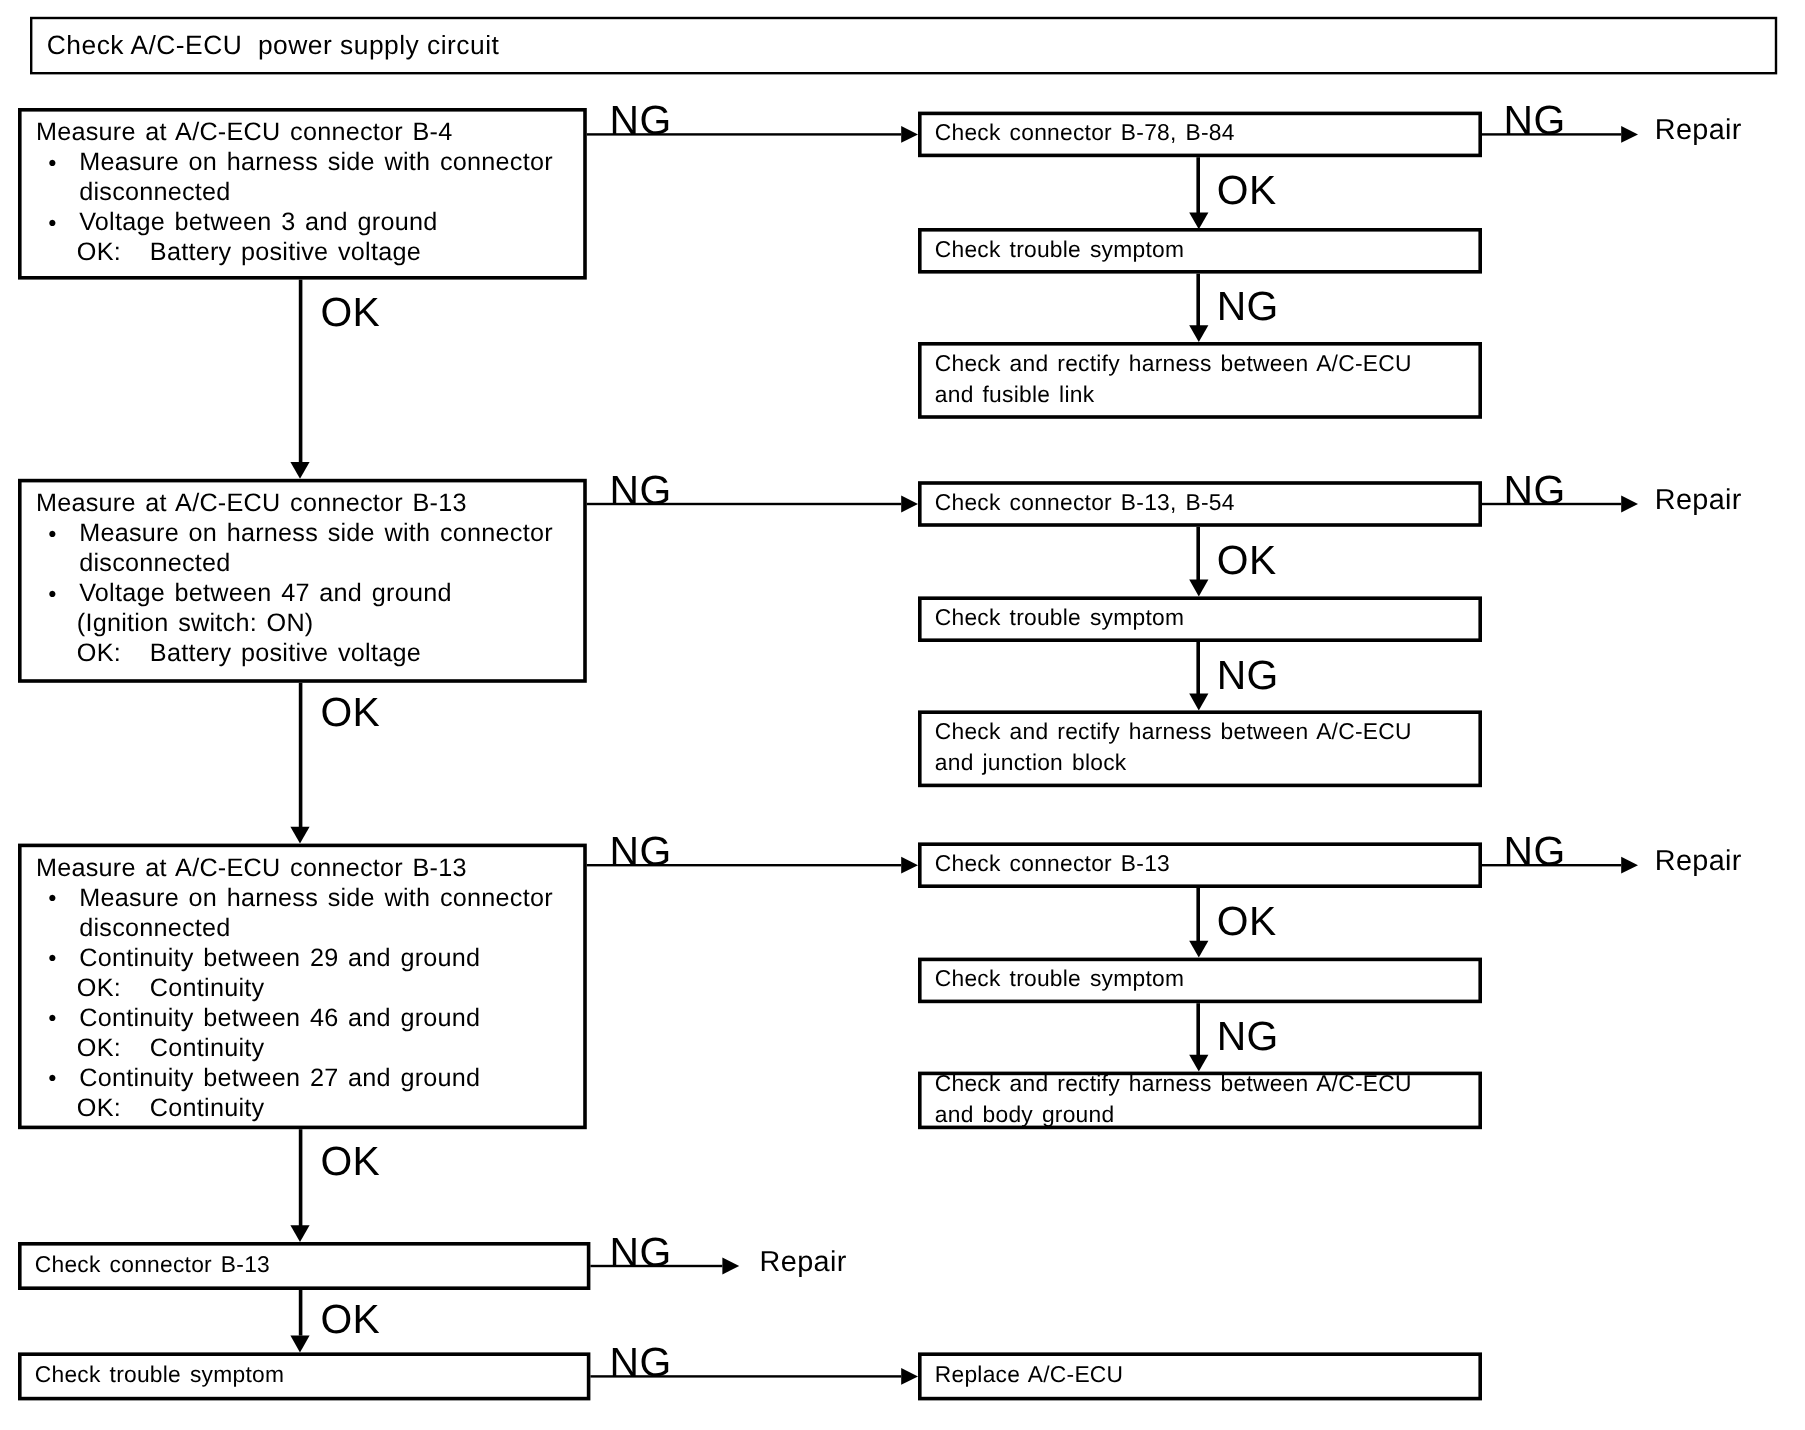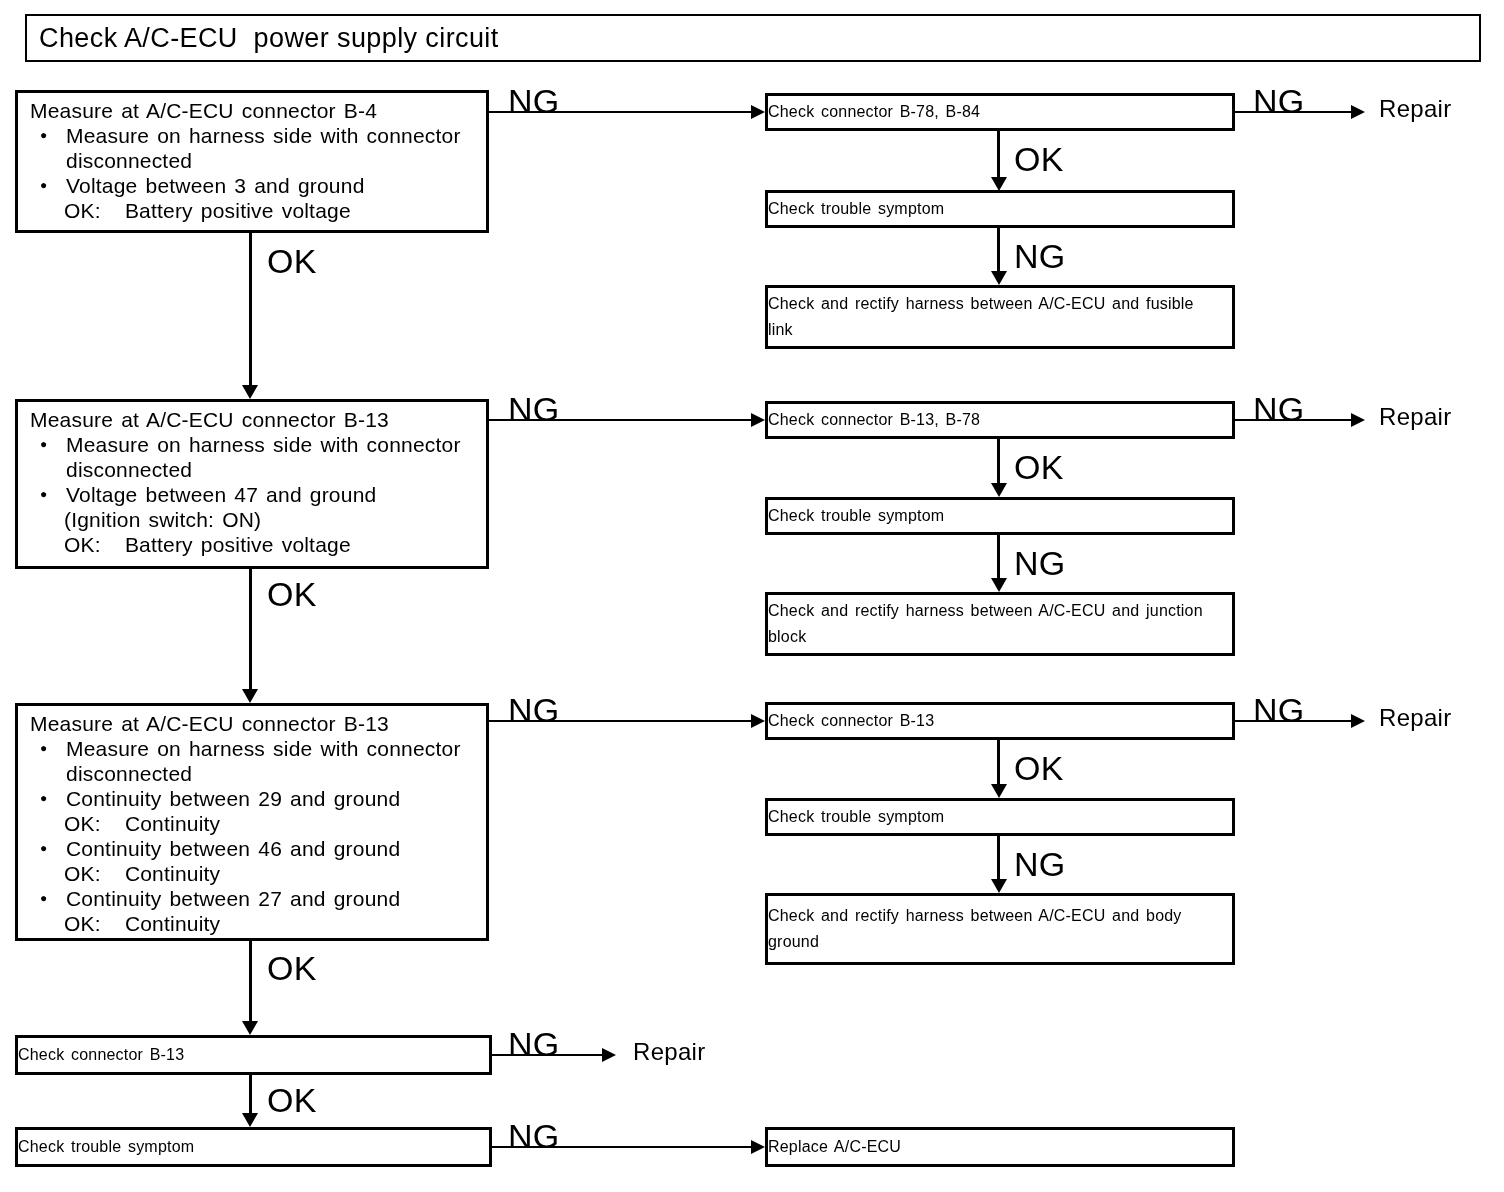--- a/index.html
+++ b/index.html
@@ -3,36 +3,36 @@
 <meta charset="utf-8">
 <style>
   html,body{margin:0;padding:0;background:#ffffff;}
   .canvas{
     position:relative;width:1504px;height:1192px;background:#ffffff;
     font-family:"Liberation Sans", sans-serif;color:#000;overflow:hidden;
   }
   .titlebox{
     position:absolute;left:25px;top:14px;width:1456px;height:48px;
     border:2px solid #000;box-sizing:border-box;display:flex;align-items:center;
-    padding-left:12px;font-size:27px;letter-spacing:0.4px;white-space:pre-wrap;
+    padding-left:12px;font-size:22px;letter-spacing:0.4px;white-space:pre-wrap;
   }
   .mbox{
     position:absolute;left:15px;width:474px;border:3px solid #000;background:#fff;
     box-sizing:border-box;padding:5px 4px 4px 12px;font-size:21px;line-height:25px;
     letter-spacing:0.2px;word-spacing:2px;
   }
   .mtitle{white-space:pre-wrap;}
   .brow{display:flex;}
   .dot{width:26px;margin-left:8px;flex:none;font-size:12px;line-height:25px;text-align:left;padding-left:2px;}
   .btext{flex:1;white-space:pre-wrap;}
   .sub{margin-left:34px;white-space:pre-wrap;}
   .sbox{
     position:absolute;left:765px;width:470px;border:3px solid #000;background:#fff;
-    box-sizing:border-box;display:flex;align-items:center;
-    font-size:16px;letter-spacing:0.2px;word-spacing:2px;white-space:pre-wrap;
+    box-sizing:border-box;display:flex;align-items:center;padding-left:11px;
+    font-size:19px;letter-spacing:0.2px;word-spacing:2px;white-space:pre-wrap;
   }
   .rbox{line-height:26px;padding-right:20px;}
   .lbl{position:absolute;font-size:34px;letter-spacing:0.3px;}
   .repair{position:absolute;font-size:24px;letter-spacing:0.3px;}
   .hl{position:absolute;height:2px;background:#000;}
   .vl{position:absolute;width:3px;background:#000;}
   .ah-r{position:absolute;width:0;height:0;border-top:7px solid transparent;border-bottom:7px solid transparent;border-left:14px solid #000;}
   .ah-d{position:absolute;width:0;height:0;border-left:8px solid transparent;border-right:8px solid transparent;border-top:14px solid #000;}
 </style>
 </head>
@@ -93,21 +93,21 @@
       <span class="btext">Voltage between 47 and ground</span>
     </div>
     <div class="sub">(Ignition switch: ON)</div>
     <div class="sub">OK:   Battery positive voltage</div>
   </div>
 
   <div class="hl" style="left:489px;top:419px;width:262px;"></div>
   <div class="ah-r" style="left:751px;top:413px;"></div>
   <div class="lbl" style="left:508px;top:390px;">NG</div>
 
-  <div class="sbox" style="top:401px;height:38px;">Check connector B-13, B-78</div>
+  <div class="sbox" style="top:401px;height:38px;">Check connector B-13, B-54</div>
 
   <div class="hl" style="left:1235px;top:419px;width:116px;"></div>
   <div class="ah-r" style="left:1351px;top:413px;"></div>
   <div class="lbl" style="left:1253px;top:390px;">NG</div>
   <div class="repair" style="left:1379px;top:403px;">Repair</div>
 
   <div class="vl" style="left:997px;top:439px;height:46px;"></div>
   <div class="ah-d" style="left:991px;top:483px;"></div>
   <div class="lbl" style="left:1014px;top:448px;">OK</div>
 
@@ -160,21 +160,21 @@
   <div class="vl" style="left:997px;top:740px;height:46px;"></div>
   <div class="ah-d" style="left:991px;top:784px;"></div>
   <div class="lbl" style="left:1014px;top:749px;">OK</div>
 
   <div class="sbox" style="top:798px;height:38px;">Check trouble symptom</div>
 
   <div class="vl" style="left:997px;top:836px;height:45px;"></div>
   <div class="ah-d" style="left:991px;top:879px;"></div>
   <div class="lbl" style="left:1014px;top:845px;">NG</div>
 
-  <div class="sbox rbox" style="top:893px;height:72px;">Check and rectify harness between A/C-ECU and body ground</div>
+  <div class="sbox rbox" style="top:893px;height:48px;">Check and rectify harness between A/C-ECU and body ground</div>
 
   <div class="vl" style="left:249px;top:941px;height:81px;"></div>
   <div class="ah-d" style="left:242px;top:1021px;"></div>
   <div class="lbl" style="left:267px;top:949px;">OK</div>
 
   <div class="sbox" style="left:15px;width:477px;top:1035px;height:40px;">Check connector B-13</div>
 
   <div class="hl" style="left:492px;top:1054px;width:110px;"></div>
   <div class="ah-r" style="left:602px;top:1048px;"></div>
   <div class="lbl" style="left:508px;top:1025px;">NG</div>

